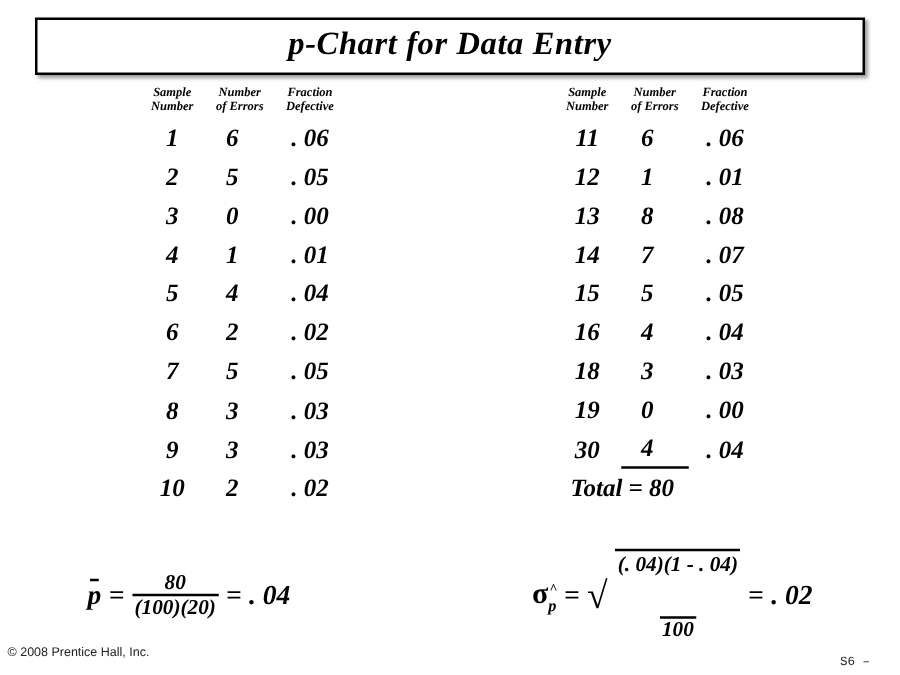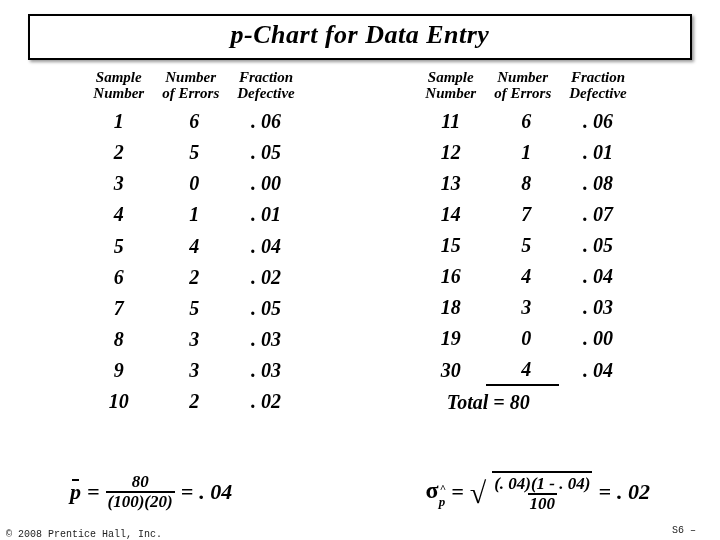--- a/index.html
+++ b/index.html
@@ -29,21 +29,21 @@
     justify-content: space-around;
     margin-top: 8px;
     padding: 0 28px;
   }
   .tbl {
     font-style: italic;
     font-size: 20px;
     font-weight: bold;
   }
   .tbl th {
-    font-size: 15px;
+    font-size: 10px;
     line-height: 1.05;
     padding: 0 8px 3px 8px;
     vertical-align: bottom;
     font-style: italic;
     font-weight: bold;
   }
   .tbl thead tr { border-bottom: 2px solid #000; }
   .hdr-border { border-bottom: 2px solid #000; }
   .tbl td {
     text-align: center;
@@ -94,23 +94,23 @@
     display: inline-flex;
     align-items: center;
     font-style: normal;
     font-size: 30px;
     font-weight: normal;
     line-height: 0.5;
     padding-right: 0;
   }
   .copyright {
     position: absolute;
-    bottom: 0; left: 6px;
+    bottom: 12px; left: 6px;
     font-size: 10px;
-    font-family: Liberation Mono, monospace;
+    font-family: Liberation Sans, sans-serif;
     font-weight: normal;
     font-style: normal;
     color: #222;
   }
   .pagenum {
     position: absolute;
     bottom: 4px; right: 24px;
     font-size: 10px;
     font-family: Liberation Mono, monospace;
     color: #222;
@@ -266,21 +266,21 @@
       <span class="den">(100)(20)</span>
     </span>
     <span>=</span>
     <span>. 04</span>
   </div>
 
   <div class="formula">
     <span><span class="sigma">σ</span><span class="phat hat">p</span></span>
     <span>=</span>
     <span class="sqrt">√</span>
-    <span class="frac" style="border-top:2px solid #000; padding-top:2px;">
+    <span class="frac" style="border-top:2px solid #000; padding-top:2px;gap:32px;">
       <span class="num">(. 04)(1 - . 04)</span>
       <span class="den">100</span>
     </span>
     <span>=</span>
     <span>. 02</span>
   </div>
 </div>
 
 <div class="copyright">© 2008 Prentice Hall, Inc.</div>
 <div class="pagenum">S6 –</div>

